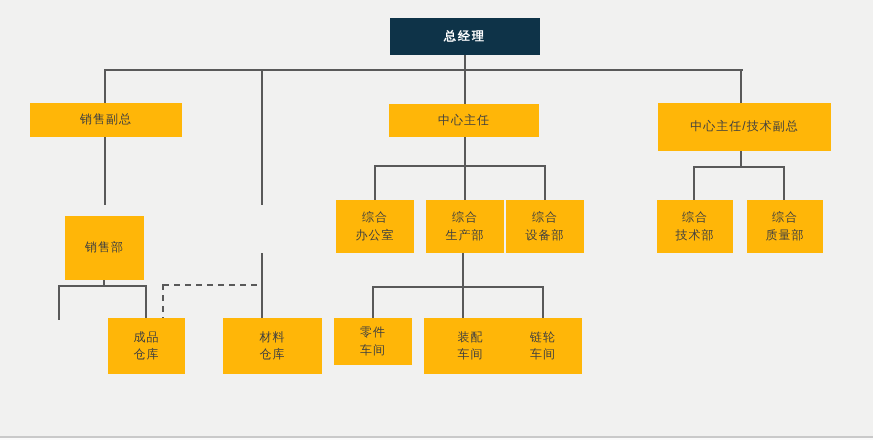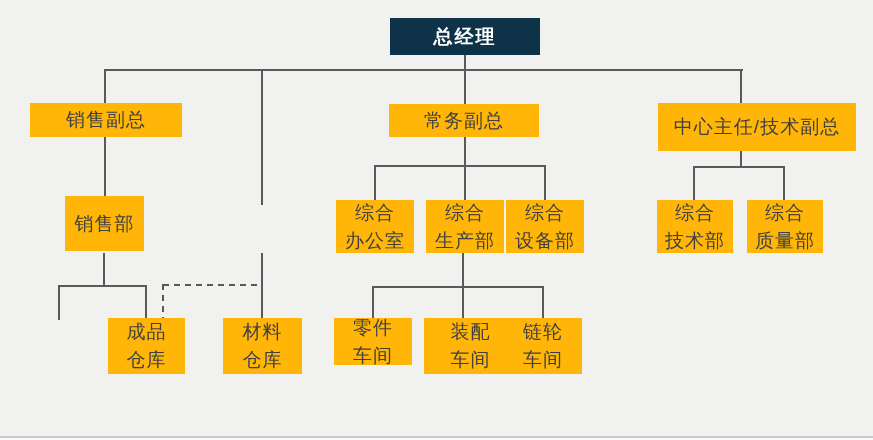--- a/index.html
+++ b/index.html
@@ -17,21 +17,21 @@
       var(--line,#595959) 0 6px, transparent 6px 11px);
   }
   .ln-dash-v{
     position:absolute;width:2px;z-index:1;background:repeating-linear-gradient(180deg,
       var(--line,#595959) 0 6px, transparent 6px 11px);
   }
   
   .node{
     position:absolute;z-index:2;display:flex;align-items:center;justify-content:center;
     background:var(--node-bg,#ffb608);color:var(--node-text,#404040);
-    font-size:19px;letter-spacing:1px;text-align:center;white-space:pre-line;line-height:1.45;
+    font-size:12px;letter-spacing:1px;text-align:center;white-space:pre-line;line-height:1.45;
     box-sizing:border-box;
   }
   .node-root{
     background:var(--root-bg,#0e3348);color:var(--root-text,#ffffff);
     font-weight:bold;letter-spacing:2px;
   }
   .bottom-edge{
     position:absolute;left:0;right:0;top:436px;height:4px;z-index:3;
     background:#fafafa;border-top:2px solid #c9c9c9;
   }
@@ -73,38 +73,38 @@
   <div class="ln ln-v" style="left:372px;top:286px;height:34px"></div>
   <div class="ln ln-v" style="left:462px;top:286px;height:34px"></div>
   <div class="ln ln-v" style="left:542px;top:286px;height:34px"></div>
 
   <div class="ln-dash-h" style="left:163px;top:284px;width:98px"></div>
   <div class="ln-dash-v" style="left:162px;top:284px;height:36px"></div>
 
   <div class="node node-root" style="left:390px;top:18px;width:150px;height:37px">总经理</div>
 
   <div class="node" style="left:30px;top:103px;width:152px;height:34px">销售副总</div>
-  <div class="node" style="left:389px;top:104px;width:150px;height:33px">常务副总</div>
-  <div class="node" style="left:658px;top:103px;width:198px;height:48px">中心主任/技术副总</div>
+  <div class="node" style="left:389px;top:104px;width:150px;height:33px">中心主任</div>
+  <div class="node" style="left:658px;top:103px;width:173px;height:48px">中心主任/技术副总</div>
 
-  <div class="node" style="left:65px;top:196px;width:79px;height:55px">销售部</div>
+  <div class="node" style="left:65px;top:216px;width:79px;height:64px">销售部</div>
   <div class="node" style="left:336px;top:200px;width:78px;height:53px">综合
 办公室</div>
   <div class="node" style="left:426px;top:200px;width:78px;height:53px">综合
 生产部</div>
   <div class="node" style="left:506px;top:200px;width:78px;height:53px">综合
 设备部</div>
   <div class="node" style="left:657px;top:200px;width:76px;height:53px">综合
 技术部</div>
   <div class="node" style="left:747px;top:200px;width:76px;height:53px">综合
 质量部</div>
 
   <div class="node" style="left:108px;top:318px;width:77px;height:56px">成品
 仓库</div>
-  <div class="node" style="left:223px;top:318px;width:79px;height:56px">材料
+  <div class="node" style="left:223px;top:318px;width:99px;height:56px">材料
 仓库</div>
   <div class="node" style="left:334px;top:318px;width:78px;height:47px">零件
 车间</div>
   <div class="node" style="left:424px;top:318px;width:93px;height:56px">装配
 车间</div>
   <div class="node" style="left:504px;top:318px;width:78px;height:56px">链轮
 车间</div>
 
   <div class="bottom-edge"></div>
 </div>

